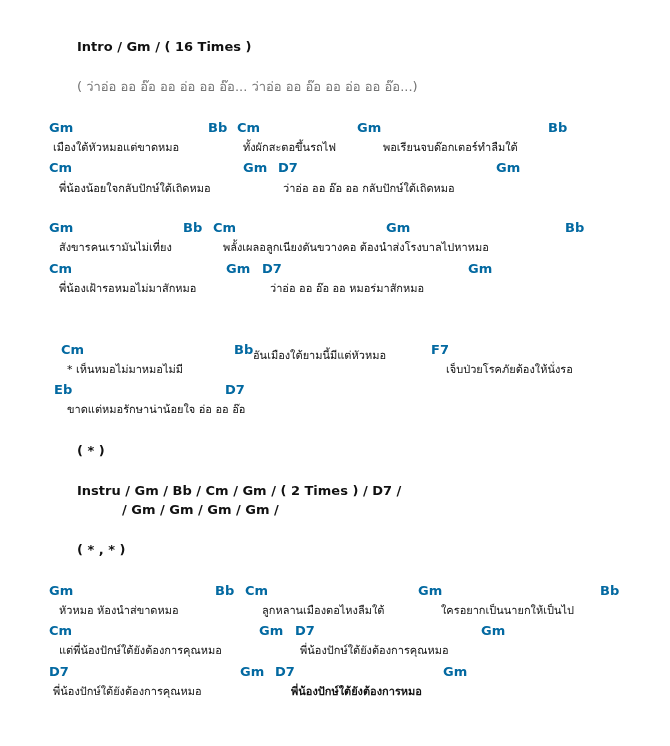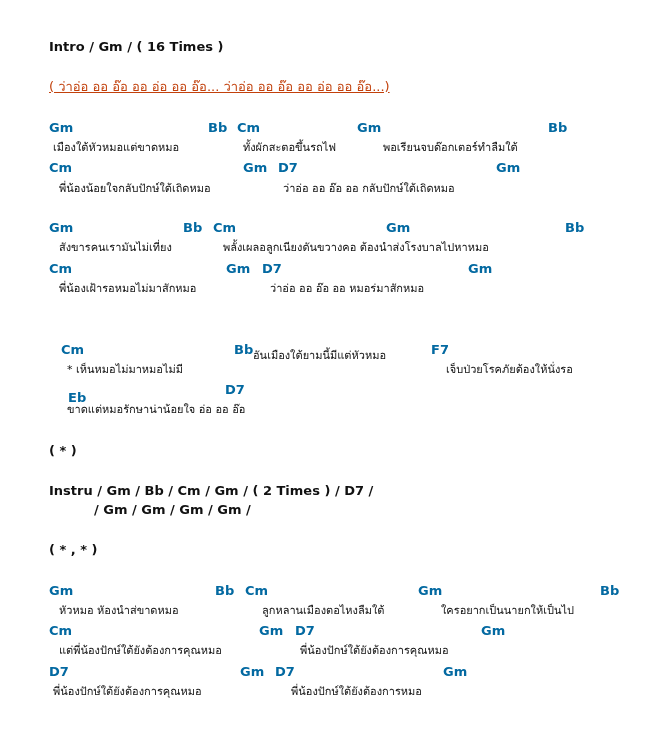--- a/index.html
+++ b/index.html
@@ -13,30 +13,30 @@
       position: relative;
       overflow: hidden;
       font-family: "DejaVu Sans", "Liberation Sans", sans-serif;
       color: #111111;
     }
     .line {
       position: absolute;
       white-space: nowrap;
       line-height: 16px;
       height: 16px;
+      margin-left: 28px;
     }
     .bold {
       font-weight: bold;
       font-size: 13px;
       color: #111111;
     }
     .lyric {
       font-size: 13px;
-      color: #c2410c;
-      text-decoration: underline;
+      color: #737373;
     }
     .chord {
       position: absolute;
       font-weight: bold;
       font-size: 13px;
       white-space: nowrap;
       line-height: 16px;
       color: #0369a1;
     }
     .seg {
@@ -94,21 +94,21 @@
 
 <div>
   <span class="chord" style="left:61px; top:342px;">Cm</span>
   <span class="chord" style="left:234px; top:342px;">Bb</span>
   <span class="chord" style="left:431px; top:342px;">F7</span>
 
   <span class="seg" style="left:67px; top:362px;">* เห็นหมอไม่มาหมอไม่มี</span>
   <span class="seg" style="left:253px; top:348px;">อันเมืองใต้ยามนี้มีแต่หัวหมอ</span>
   <span class="seg" style="left:446px; top:362px;">เจ็บป่วยโรคภัยต้องให้นั่งรอ</span>
 
-  <span class="chord" style="left:68px; top:382px;margin-top:8px;">Eb</span>
+  <span class="chord" style="left:54px; top:382px;">Eb</span>
   <span class="chord" style="left:225px; top:382px;">D7</span>
 
   <span class="seg" style="left:67px; top:402px;">ขาดแต่หมอรักษาน่าน้อยใจ  อ่อ ออ อ๊อ</span>
 </div>
 
 <div class="line bold" style="left:49px; top:443px;">( * )</div>
 
 <div class="line bold" style="left:49px; top:483px;">Instru  / Gm / Bb / Cm / Gm / ( 2 Times ) / D7 /</div>
 <div class="line bold" style="left:94px; top:502px;text-align:center;">/ Gm / Gm / Gm / Gm /</div>
 
@@ -132,14 +132,14 @@
 
   <span class="seg" style="left:59px; top:643px;">แต่พี่น้องปักษ์ใต้ยังต้องการคุณหมอ</span>
   <span class="seg" style="left:300px; top:643px;">พี่น้องปักษ์ใต้ยังต้องการคุณหมอ</span>
 
   <span class="chord" style="left:49px; top:664px;">D7</span>
   <span class="chord" style="left:240px; top:664px;">Gm</span>
   <span class="chord" style="left:275px; top:664px;">D7</span>
   <span class="chord" style="left:443px; top:664px;">Gm</span>
 
   <span class="seg" style="left:53px; top:684px;">พี่น้องปักษ์ใต้ยังต้องการคุณหมอ</span>
-  <span class="seg" style="left:291px; top:684px;">พี่น้องปักษ์ใต้ยังต้องการหมอ</span>
+  <span class="seg" style="left:291px; top:684px;font-weight:bold;">พี่น้องปักษ์ใต้ยังต้องการหมอ</span>
 </div>
 
 </body></html>

